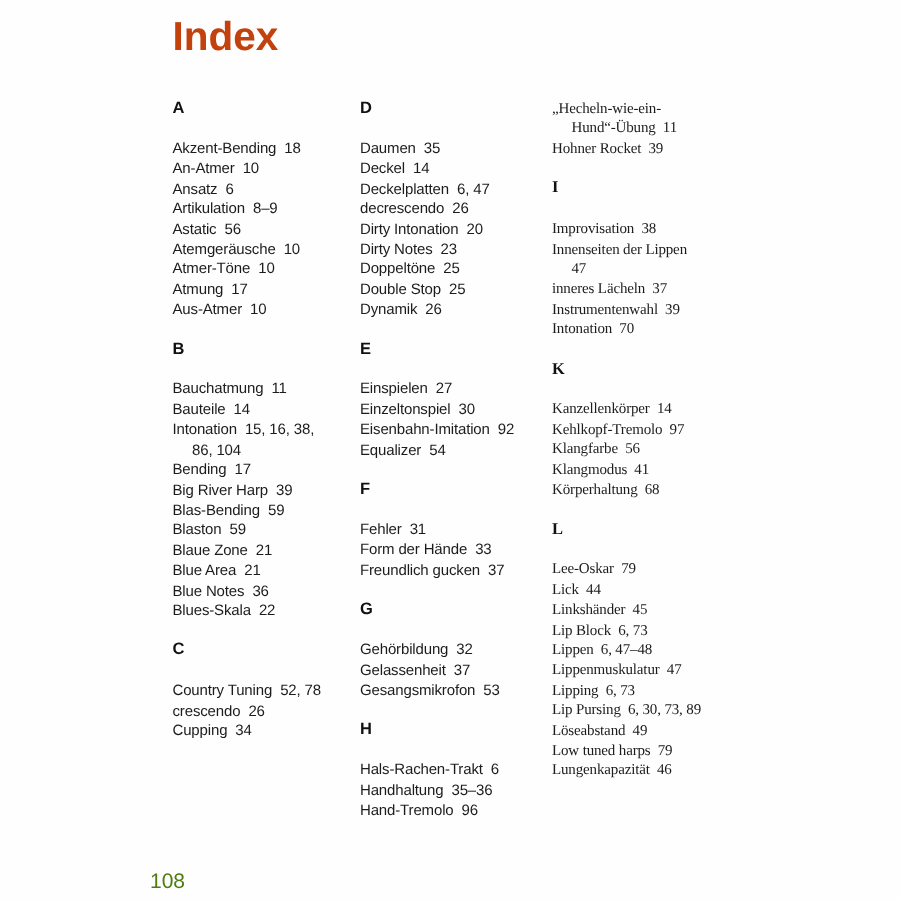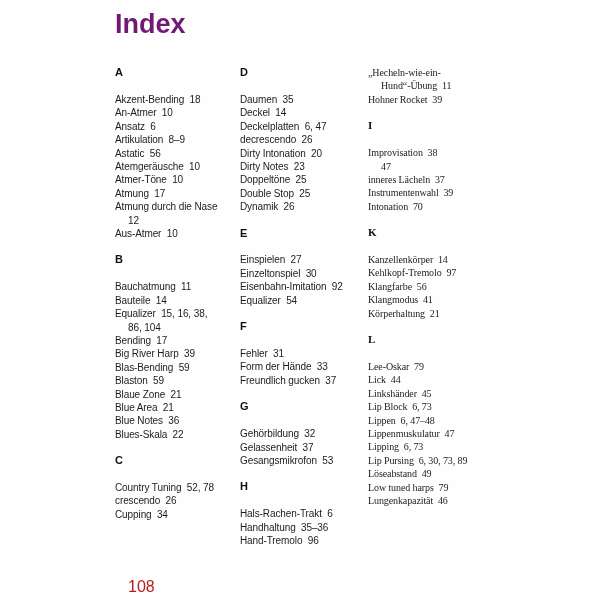--- a/index.html
+++ b/index.html
@@ -20,21 +20,21 @@
     width: 600px;
     height: 600px;
     padding: 9px 20px 0 115px;
     background: #fefefe;
   }
   .title {
     margin: 0;
     font-size: 27px;
     line-height: 30px;
     font-weight: 700;
-    color: #701a75;
+    color: #c2410c;
   }
   .columns {
     display: flex;
     margin-top: 27px;
   }
   .col { flex: 0 0 auto; }
   .col-1 { width: 125px; }
   .col-2 { width: 128px; }
   .col-3 { width: 150px; font-family: Liberation Serif, serif; }
   .section-letter {
@@ -51,25 +51,25 @@
     font-size: 10px;
     line-height: 13.4px;
     white-space: pre;
     letter-spacing: -0.1px;
   }
   .entry .line.cont {
     padding-left: 13px;
   }
   .page-number {
     position: absolute;
-    left: 128px;
+    left: 100px;
     bottom: 6px;
-    font-size: 16px;
+    font-size: 14px;
     line-height: 14px;
-    color: #b91c1c;
+    color: #4d7c0f;
   }
 </style>
 </head>
 <body>
 
 <div class="page">
   <h1 class="title">Index</h1>
   <div class="columns">
       <div class="col col-1">
         <div class="section">
@@ -92,37 +92,33 @@
           <div class="entry">
             <div class="line">Atemgeräusche  10</div>
           </div>
           <div class="entry">
             <div class="line">Atmer-Töne  10</div>
           </div>
           <div class="entry">
             <div class="line">Atmung  17</div>
           </div>
           <div class="entry">
-            <div class="line">Atmung durch die Nase</div>
-            <div class="line cont">12</div>
-          </div>
-          <div class="entry">
             <div class="line">Aus-Atmer  10</div>
           </div>
         </div>
         <div class="section">
           <div class="section-letter">B</div>
           <div class="entry">
             <div class="line">Bauchatmung  11</div>
           </div>
           <div class="entry">
             <div class="line">Bauteile  14</div>
           </div>
           <div class="entry">
-            <div class="line">Equalizer  15, 16, 38,</div>
+            <div class="line">Intonation  15, 16, 38,</div>
             <div class="line cont">86, 104</div>
           </div>
           <div class="entry">
             <div class="line">Bending  17</div>
           </div>
           <div class="entry">
             <div class="line">Big River Harp  39</div>
           </div>
           <div class="entry">
             <div class="line">Blas-Bending  59</div>
@@ -248,20 +244,21 @@
           <div class="entry">
             <div class="line">Hohner Rocket  39</div>
           </div>
         </div>
         <div class="section">
           <div class="section-letter">I</div>
           <div class="entry">
             <div class="line">Improvisation  38</div>
           </div>
           <div class="entry">
+            <div class="line">Innenseiten der Lippen</div>
             <div class="line cont">47</div>
           </div>
           <div class="entry">
             <div class="line">inneres Lächeln  37</div>
           </div>
           <div class="entry">
             <div class="line">Instrumentenwahl  39</div>
           </div>
           <div class="entry">
             <div class="line">Intonation  70</div>
@@ -275,21 +272,21 @@
           <div class="entry">
             <div class="line">Kehlkopf-Tremolo  97</div>
           </div>
           <div class="entry">
             <div class="line">Klangfarbe  56</div>
           </div>
           <div class="entry">
             <div class="line">Klangmodus  41</div>
           </div>
           <div class="entry">
-            <div class="line">Körperhaltung  21</div>
+            <div class="line">Körperhaltung  68</div>
           </div>
         </div>
         <div class="section">
           <div class="section-letter">L</div>
           <div class="entry">
             <div class="line">Lee-Oskar  79</div>
           </div>
           <div class="entry">
             <div class="line">Lick  44</div>
           </div>

